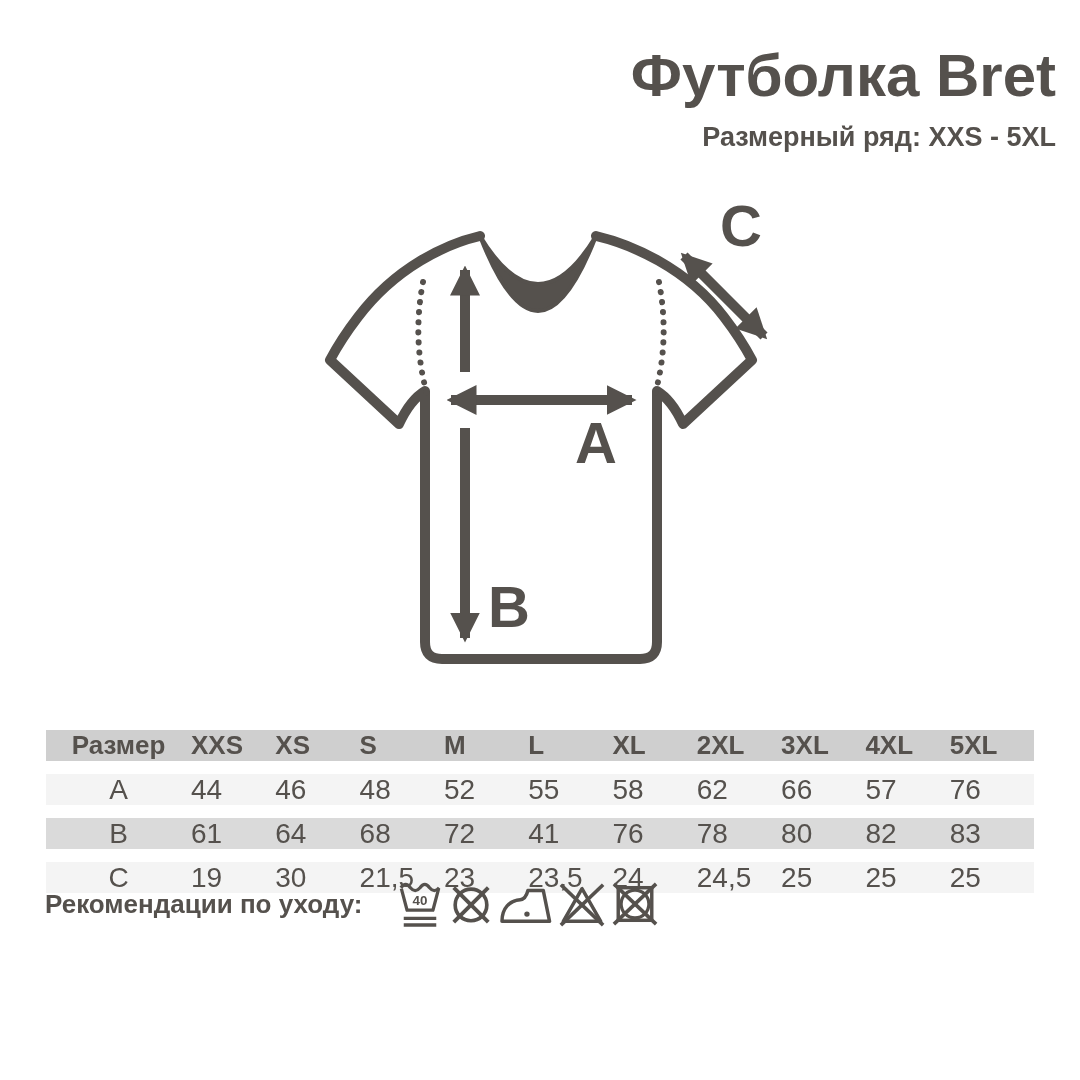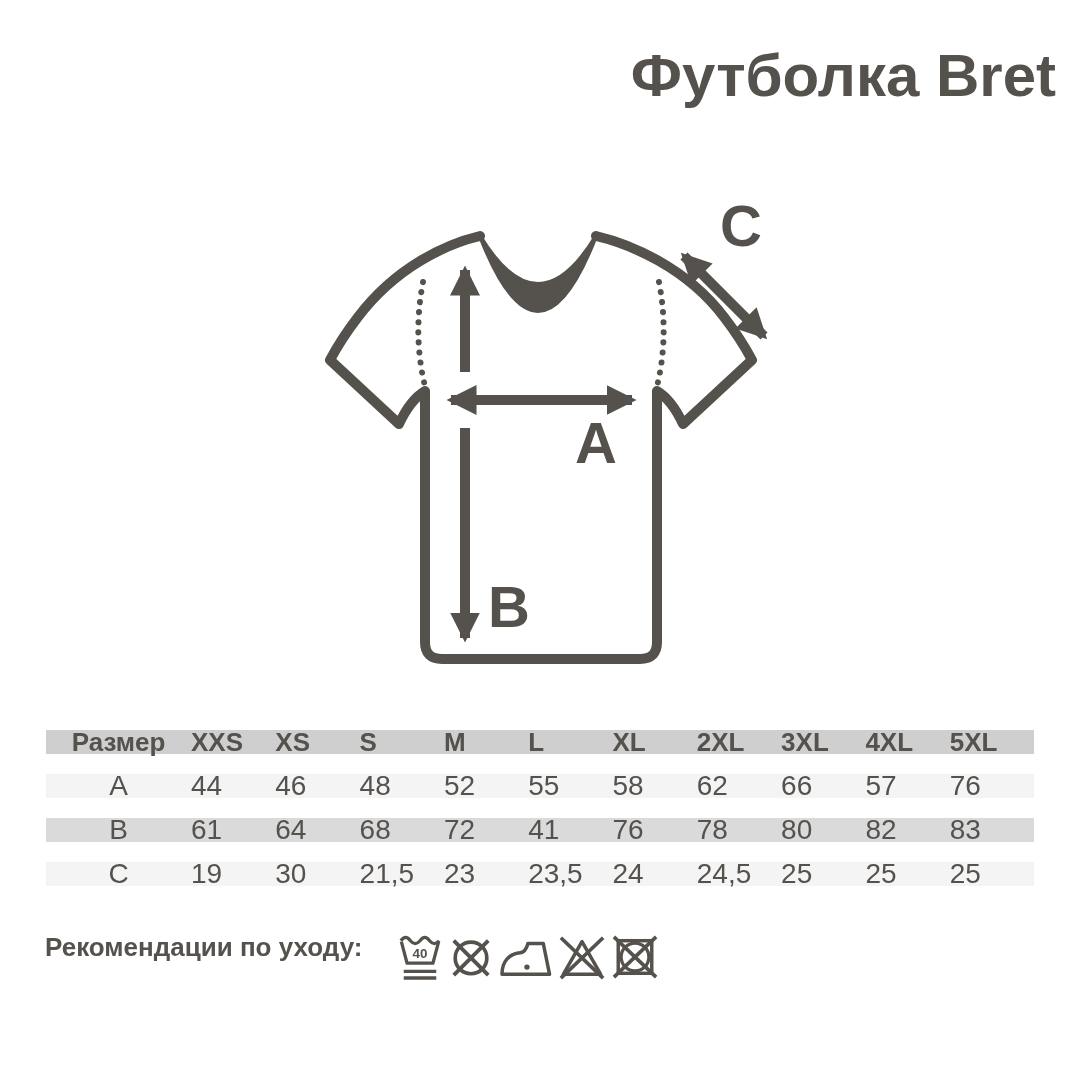--- a/index.html
+++ b/index.html
@@ -6,38 +6,39 @@
   body{width:1080px;height:1080px;background:#ffffff;font-family:"Liberation Sans",sans-serif;color:#55514d;}
   .page{position:relative;width:1080px;height:1080px;background:#ffffff;overflow:hidden;padding-left:12px;}
 
   .header{position:absolute;top:46px;right:36px;text-align:right;}
   .title{font-size:60px;font-weight:bold;line-height:1;}
   .subtitle{font-size:27px;font-weight:bold;margin-top:16px;}
 
   .diagram{position:absolute;left:300px;top:190px;width:520px;height:520px;}
 
   .size-table{position:absolute;left:46px;top:730px;width:988px;}
-  .trow{display:flex;align-items:center;height:24px;margin-bottom:20px;background:#f4f4f4;font-size:28px;}
+  .trow{display:flex;align-items:center;height:31px;margin-bottom:13px;background:#f4f4f4;font-size:28px;}
   .trow.thead{background:#cfcfcf;font-weight:bold;font-size:26px;}
   .trow.dark{background:#dadada;}
   .cl{width:145px;text-align:center;}
   .cv{flex:1;text-align:left;}
 
-  .care{position:absolute;left:45px;top:932px;display:flex;align-items:flex-start;}
+  .care{position:absolute;left:45px;top:879px;display:flex;align-items:center;}
   .care-label{font-size:26px;font-weight:bold;margin-right:36px;white-space:nowrap;}
   .care-icons{display:flex;align-items:center;gap:6px;}
   svg text{font-family:"Liberation Sans",sans-serif;}
 </style>
 </head>
 <body>
 
 <div class="page">
 
   <div class="header">
     <div class="title">Футболка Bret</div>
+    <div class="subtitle">Размерный ряд: XXS - 5XL</div>
   </div>
 
   <svg class="diagram" viewBox="0 0 520 520" width="520" height="520">
     <defs>
       <marker id="ah" viewBox="0 0 10 10" refX="8.5" refY="5" markerWidth="3" markerHeight="3" orient="auto-start-reverse">
         <path d="M0,0 L10,5 L0,10 Z" fill="#55514d"></path>
       </marker>
     </defs>
     <g fill="none" stroke="#55514d" stroke-width="10" stroke-linecap="round" stroke-linejoin="round">
       <path d="M180,46 C146,54 96,77 58,127 C48,140 38,155 30,170 L99,234 C106,219 115,207 125,201 L125,452 Q125,469 142,469 L340,469 Q357,469 357,452 L357,201 C367,207 376,219 383,234 L452,170 C444,155 434,140 424,127 C386,77 330,54 296,46"></path>

